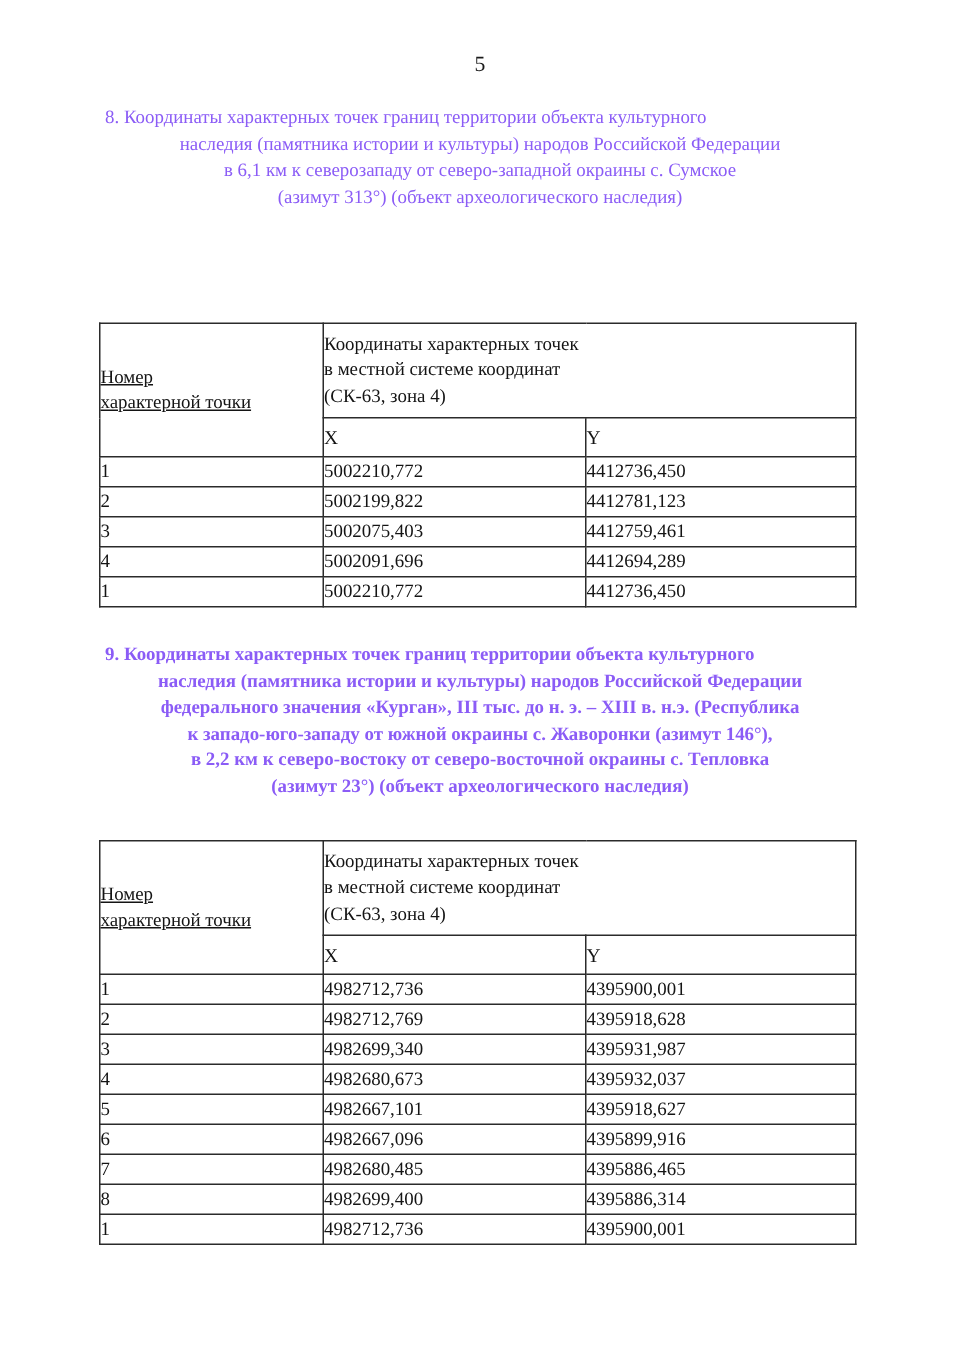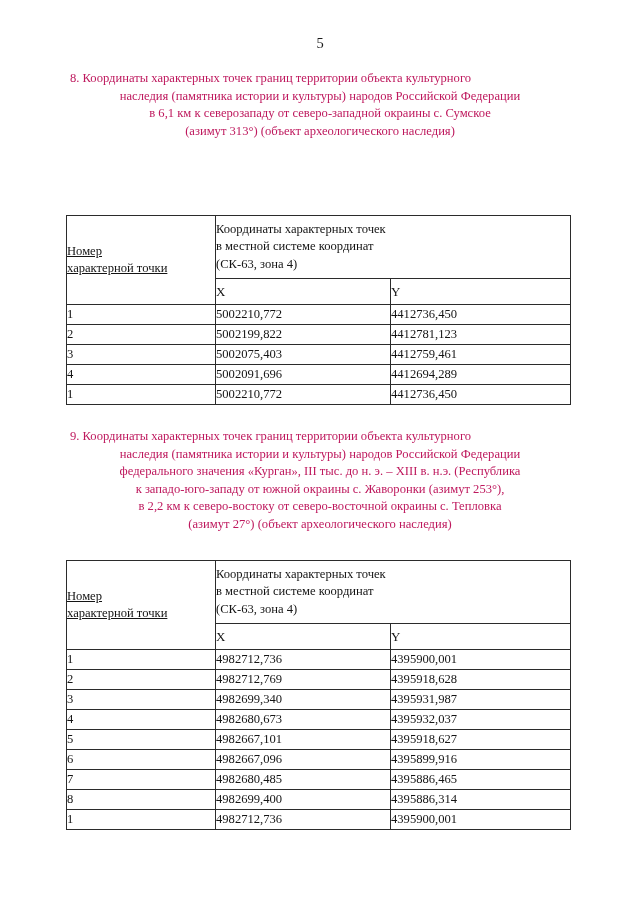--- a/index.html
+++ b/index.html
@@ -35,21 +35,21 @@
     line-height: 1;
     color: #1a1a1a;
   }
 
   .para {
     width: 500px;
     margin: 0 auto;
     text-align: center;
     font-size: 12.6px;
     line-height: 17.6px;
-    color: #be185d;
+    color: #8b5cf6;
   }
 
   .para .first-line {
     display: block;
     text-align: left;
   }
 
   .para .ln {
     display: block;
     white-space: nowrap;
@@ -58,20 +58,21 @@
   #para-8 {
     position: absolute;
     top: 70px;
     left: 70px;
   }
 
   #para-9 {
     position: absolute;
     top: 428px;
     left: 70px;
+    font-weight: bold;
   }
 
   table.coord-table {
     position: absolute;
     border-collapse: collapse;
     width: 504px;
     left: 66px;
     table-layout: fixed;
     font-size: 12.4px;
     color: #141414;
@@ -181,23 +182,23 @@
         <td class="data-cell">5002210,772</td>
         <td class="data-cell">4412736,450</td>
       </tr>
     </tbody>
   </table>
 
   <div class="para" id="para-9">
     <span class="ln first-line">9. Координаты характерных точек границ территории объекта культурного</span>
     <span class="ln">наследия (памятника истории и культуры) народов Российской Федерации</span>
     <span class="ln">федерального значения «Курган», III тыс. до н. э. – XIII в. н.э. (Республика</span>
-    <span class="ln">к западо-юго-западу от южной окраины с. Жаворонки (азимут 253°),</span>
+    <span class="ln">к западо-юго-западу от южной окраины с. Жаворонки (азимут 146°),</span>
     <span class="ln">в 2,2 км к северо-востоку от северо-восточной окраины с. Тепловка</span>
-    <span class="ln">(азимут 27°) (объект археологического наследия)</span>
+    <span class="ln">(азимут 23°) (объект археологического наследия)</span>
   </div>
 
   <table class="coord-table" id="table-2">
     <colgroup>
       <col class="col-num">
         <col class="col-x">
         <col class="col-y">
     </colgroup>
     <thead>
       <tr>

